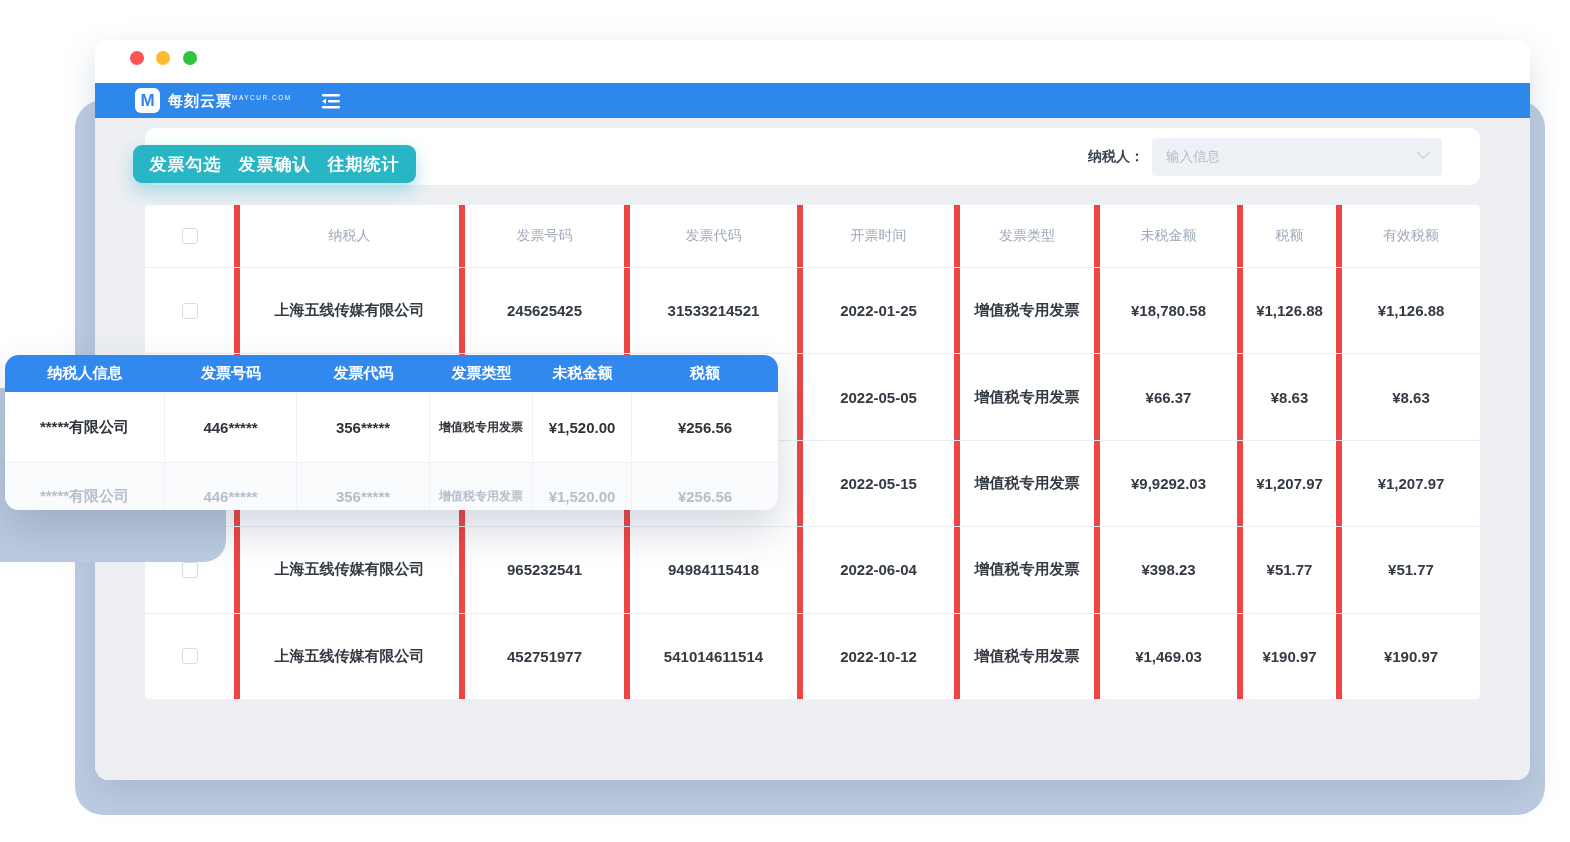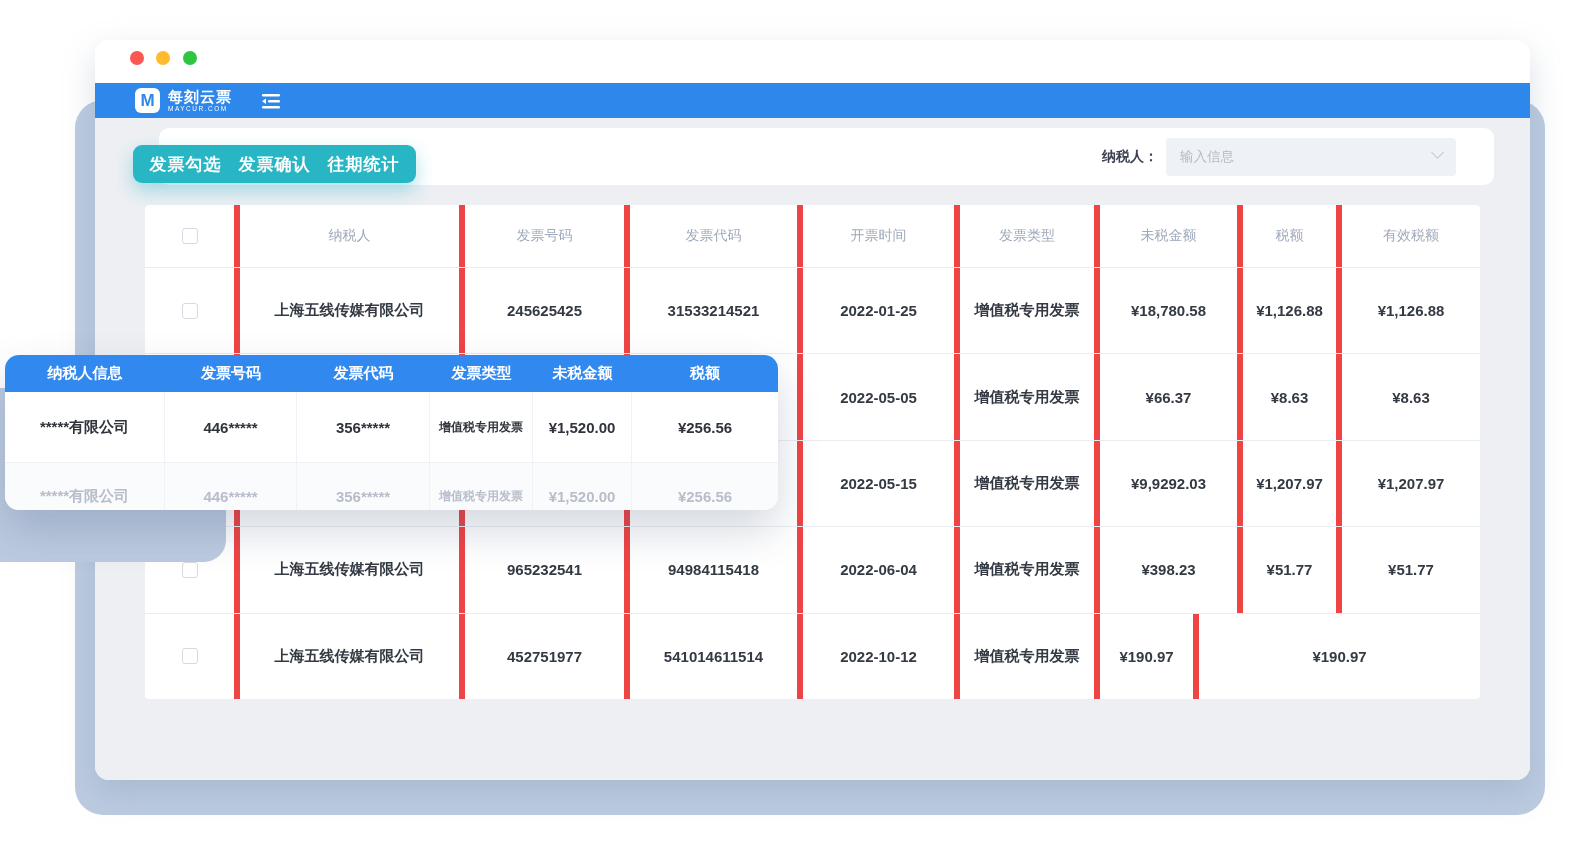--- a/index.html
+++ b/index.html
@@ -20,28 +20,28 @@
   .titlebar { height:43px; background:#ffffff; position:relative; }
   .dot { position:absolute; top:11px; width:14px; height:14px; border-radius:50%; }
   .dot.red { left:35px; background:#fb5652; }
   .dot.yellow { left:61px; background:#fdbb2d; }
   .dot.green { left:88px; background:#2fc63f; }
 
   .appbar { height:35px; background:#2e87ea; display:flex; align-items:center; padding:0 0 0 40px; }
   .logo { display:flex; align-items:center; gap:8px; }
   .logo-mark { width:25px; height:25px; background:#ffffff; border-radius:6px; color:#2e87ea;
                font-weight:bold; font-size:17px; display:flex; align-items:center; justify-content:center; }
-  .logo-texts { display:flex; flex-direction:column; line-height:1; }
+  .logo-texts { display:flex; line-height:1; }
   .logo-cn { color:#ffffff; font-size:15px; font-weight:bold; letter-spacing:1px; }
   .logo-en { color:#ffffff; font-size:6.5px; letter-spacing:1.5px; margin-top:2px; }
   .menu-icon { margin-left:28px; display:flex; align-items:center; cursor:pointer; }
 
   .content { position:absolute; left:0; top:78px; right:0; bottom:0; background:#edeff3; }
 
-  .filter-panel { position:absolute; left:64px; top:10px; width:1335px; height:57px;
+  .filter-panel { position:absolute; left:50px; top:10px; width:1335px; height:57px;
                   background:#ffffff; border-radius:10px; display:flex; align-items:center;
                   justify-content:flex-end; padding-right:38px; }
   .filter-label { color:#3c4250; font-size:14px; font-weight:bold; margin-right:8px; }
   .filter-input { position:relative; width:290px; height:38px; background:#eef1f5; border-radius:4px;
                   display:flex; align-items:center; padding:0 30px 0 14px; }
   .filter-input span { color:#b3bac6; font-size:13.5px; }
   .chev { width:9px; height:9px; border-right:1.5px solid #c0c7d2; border-bottom:1.5px solid #c0c7d2;
           transform:rotate(45deg); position:absolute; right:14px; top:10px; }
 
   .tabbar { position:absolute; left:38px; top:27px; width:283px; height:38px; background:#28b6c5;
@@ -205,20 +205,21 @@
 
         <div class="trow">
           <div class="tcell c0">
               <span class="checkbox"></span>
             </div>
           <div class="tcell c1">上海五线传媒有限公司</div>
           <div class="tcell c2">452751977</div>
           <div class="tcell c3">541014611514</div>
           <div class="tcell c4">2022-10-12</div>
           <div class="tcell c5">增值税专用发票</div>
+          <div class="tcell c6">¥1,469.03</div>
           <div class="tcell c7">¥190.97</div>
           <div class="tcell c8">¥190.97</div>
         </div>
 
       </div>
 
     </div>
   </div>
 
   <div class="popup">

